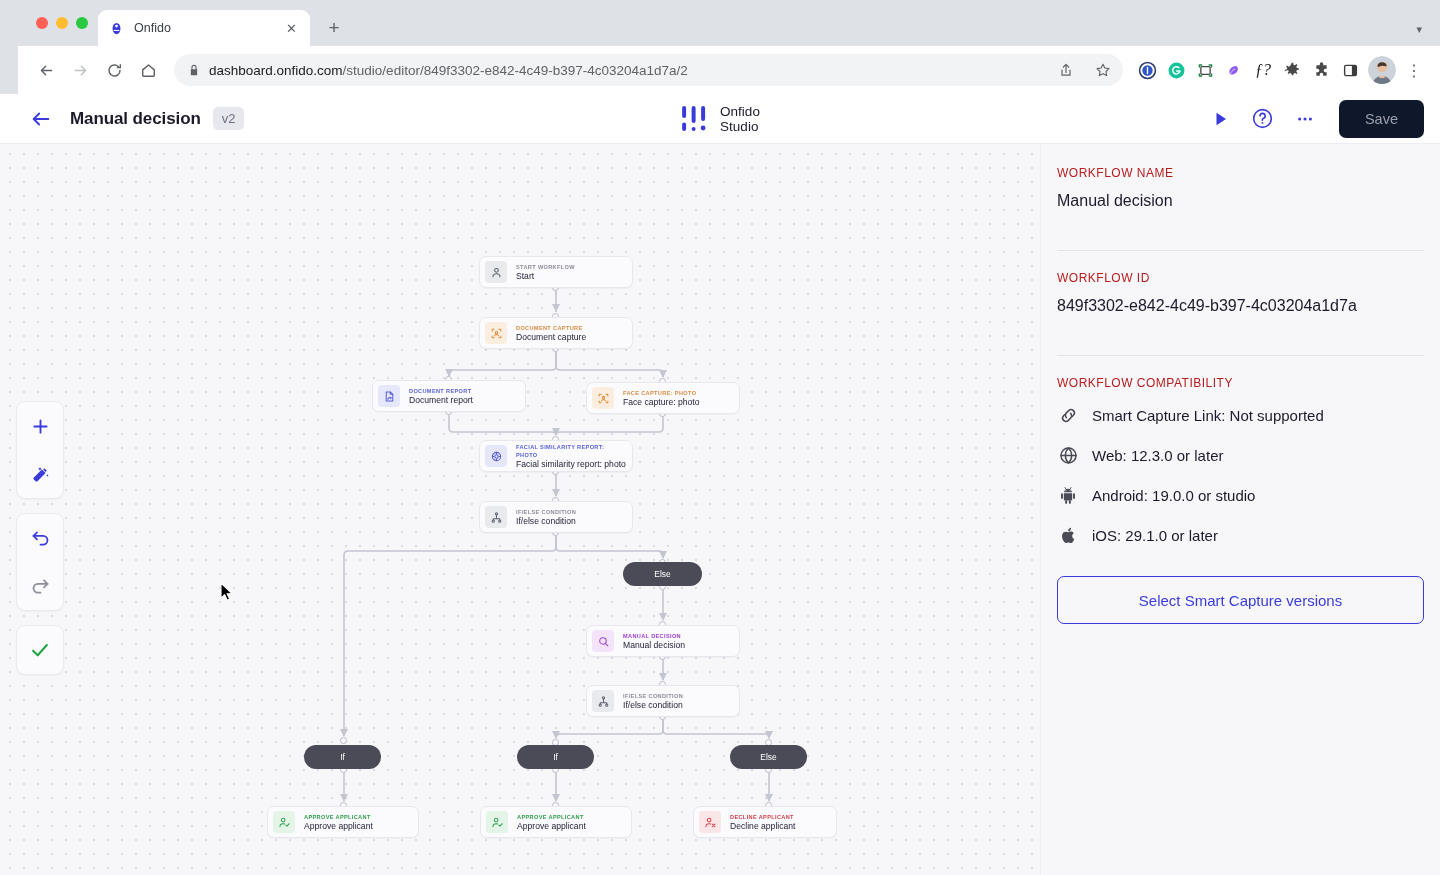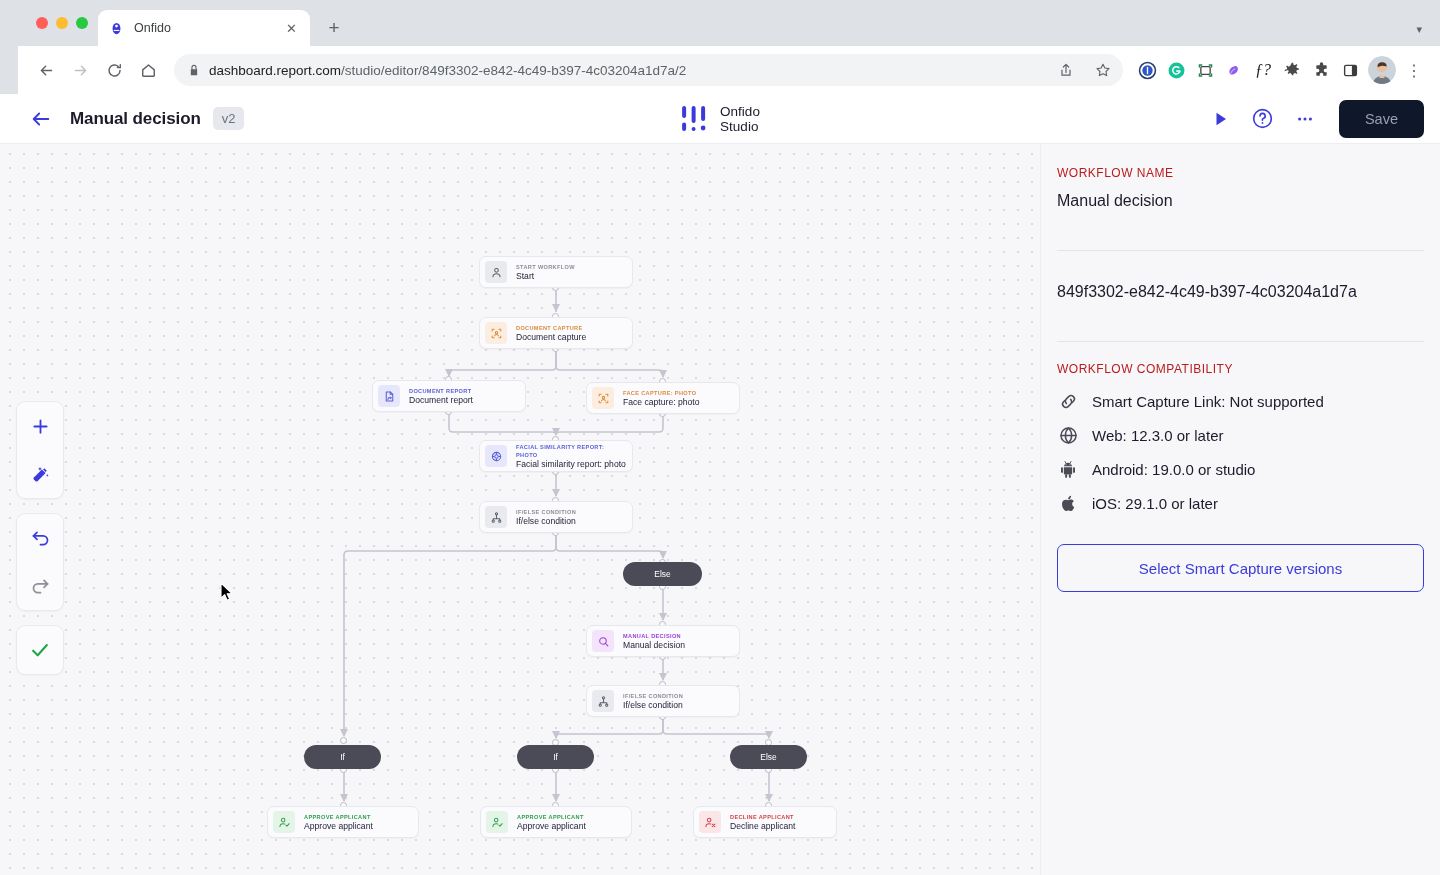--- a/index.html
+++ b/index.html
@@ -135,21 +135,21 @@
 
   
   .sidebar {
     width: 400px; background: #f7f7fa; border-left: 1px solid #eceef2;
     padding: 22px 16px 0 16px;
   }
   .sb-label { font-size: 12px; letter-spacing: .5px; color: #b91c1c; text-transform: uppercase; }
   .sb-value { font-size: 16px; color: #1b1b2b; margin-top: 12px; }
   .sb-divider { height: 1px; background: #e3e4ea; margin: 20px 0 0 0; }
   .sb-block { padding-bottom: 20px; }
-  .compat-list { margin-top: 14px; display: flex; flex-direction: column; gap: 12px; }
+  .compat-list { margin-top: 14px; display: flex; flex-direction: column; gap: 18px; }
   .compat-row { display: flex; align-items: center; gap: 13px; }
   .compat-ico { width: 22px; height: 22px; display: flex; align-items: center; justify-content: center; color: #4a4b55; flex: 0 0 22px; }
   .compat-txt { font-size: 15px; color: #1b1b2b; }
   .sb-btn {
     margin-top: 30px; width: 100%; height: 48px; border: 1.4px solid #3b3bdb;
     background: transparent; border-radius: 7px; color: #3b3bdb; font-size: 15px;
     font-family: inherit;
   }
 </style>
 </head>
@@ -202,21 +202,21 @@
       <svg width="17" height="17" viewBox="0 0 20 20" fill="none" stroke="currentColor" stroke-width="1.7" stroke-linejoin="round">
           <path d="M3.2 9.2 10 3.6l6.8 5.6V16a.8.8 0 0 1-.8.8H4a.8.8 0 0 1-.8-.8z"></path>
         </svg>
     </div>
     <div class="omnibox">
       <span style="display:flex;color:#5f6368">
         <svg width="12" height="12" viewBox="0 0 14 14" fill="currentColor">
             <path d="M7 1a3 3 0 0 0-3 3v2H3.3v7h7.4V6H10V4a3 3 0 0 0-3-3zm0 1.3A1.7 1.7 0 0 1 8.7 4v2H5.3V4A1.7 1.7 0 0 1 7 2.3z"></path>
           </svg>
       </span>
-      <span class="omnibox-url"><span>dashboard.report.com</span><span class="dim">/studio/editor/849f3302-e842-4c49-b397-4c03204a1d7a/2</span></span>
+      <span class="omnibox-url"><span>dashboard.onfido.com</span><span class="dim">/studio/editor/849f3302-e842-4c49-b397-4c03204a1d7a/2</span></span>
       <span class="omni-act">
         <svg width="16" height="16" viewBox="0 0 20 20" fill="none" stroke="currentColor" stroke-width="1.5" stroke-linecap="round" stroke-linejoin="round">
             <path d="M10 13V3M6.7 6.3 10 3l3.3 3.3"></path>
             <path d="M5 10v6.5h10V10"></path>
           </svg>
       </span>
       <span class="omni-act">
         <svg width="16" height="16" viewBox="0 0 20 20" fill="none" stroke="currentColor" stroke-width="1.4" stroke-linejoin="round">
             <path d="m10 2.8 2.3 4.7 5.2.8-3.8 3.6.9 5.1-4.6-2.4-4.6 2.4.9-5.1L2.5 8.3l5.2-.8z"></path>
           </svg>
@@ -607,20 +607,21 @@
         </div>
       </div>
 
       <div class="sidebar">
         <div class="sb-block">
           <div class="sb-label">WORKFLOW NAME</div>
           <div class="sb-value">Manual decision</div>
         </div>
         <div class="sb-divider"></div>
         <div class="sb-block" style="padding-top:20px">
+          <div class="sb-label">WORKFLOW ID</div>
           <div class="sb-value">849f3302-e842-4c49-b397-4c03204a1d7a</div>
         </div>
         <div class="sb-divider"></div>
         <div class="sb-block" style="padding-top:20px">
           <div class="sb-label">WORKFLOW COMPATIBILITY</div>
           <div class="compat-list" id="compat-list">
               <div class="compat-row">
                 <span class="compat-ico">
                   <svg width="21" height="21" viewBox="0 0 24 24" fill="none" stroke="currentColor" stroke-width="1.7" stroke-linecap="round" stroke-linejoin="round">
                     <path d="M9.6 14.4a3.8 3.8 0 0 1 0-5.4l2.6-2.6a3.8 3.8 0 0 1 5.4 5.4l-1.3 1.3"></path>

